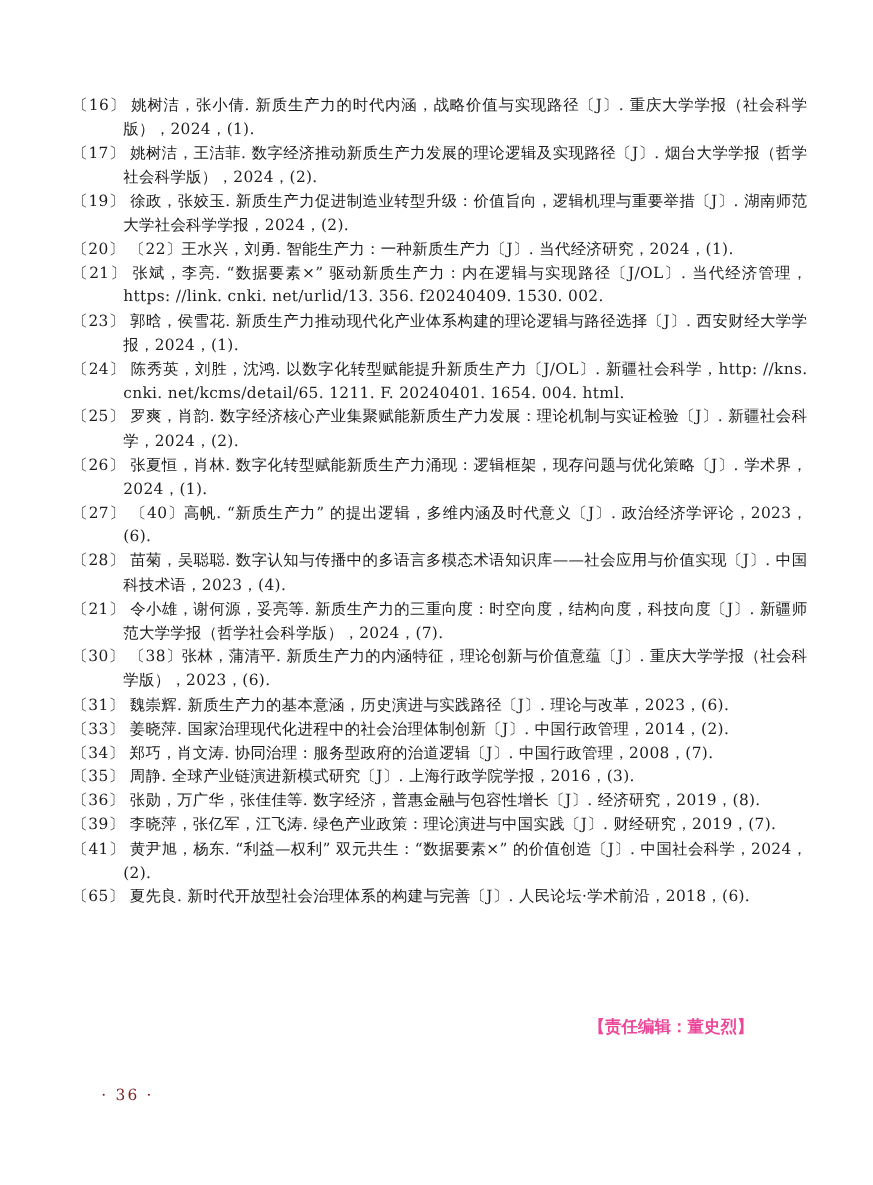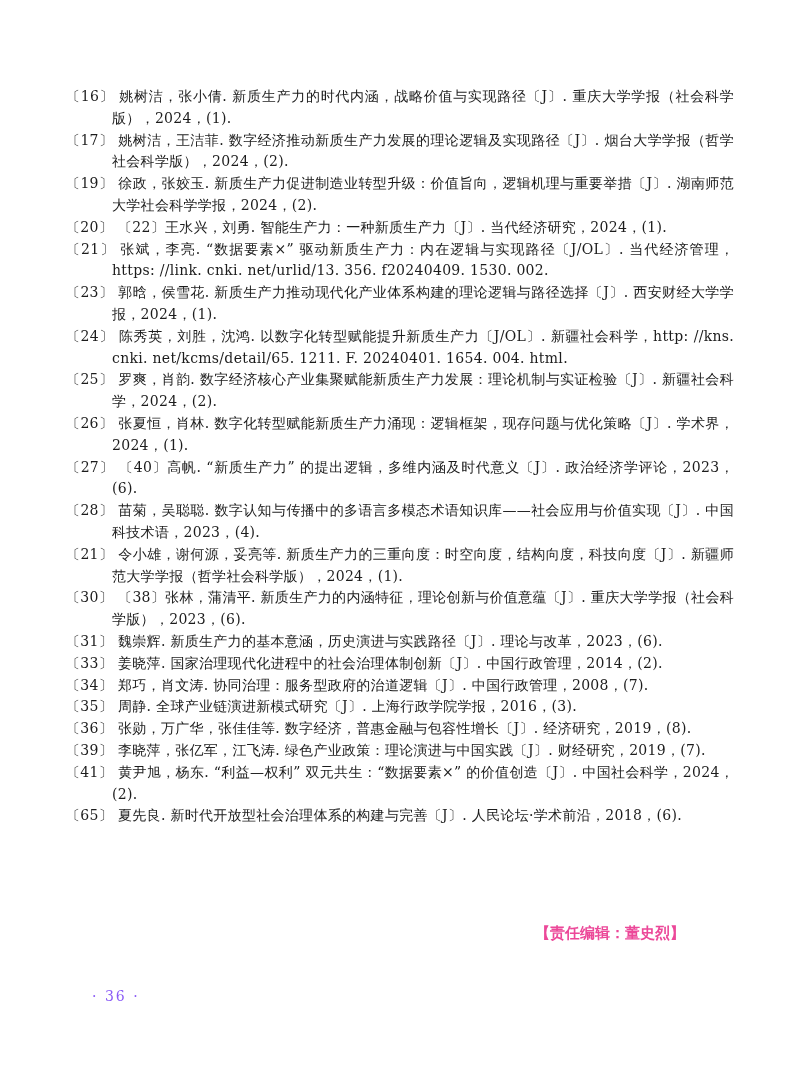--- a/index.html
+++ b/index.html
@@ -42,40 +42,40 @@
     font-weight: bold;
     font-size: 15px;
     color: #ec4899;
   }
   .pageno {
     position: absolute;
     left: 92px;
     top: 988px;
     font-size: 14px;
     letter-spacing: 2px;
-    color: #8b5cf6;
+    color: #7f1d1d;
   }
 </style>
 </head>
 <body>
 
 <div class="page">
   <div class="refs" id="ref-list">
       <p class="ref-item"><span class="ref-label">〔16〕</span><span>姚树洁，张小倩. 新质生产力的时代内涵，战略价值与实现路径〔J〕. 重庆大学学报（社会科学版），2024，(1).</span></p>
       <p class="ref-item"><span class="ref-label">〔17〕</span><span>姚树洁，王洁菲. 数字经济推动新质生产力发展的理论逻辑及实现路径〔J〕. 烟台大学学报（哲学社会科学版），2024，(2).</span></p>
       <p class="ref-item"><span class="ref-label">〔19〕</span><span>徐政，张姣玉. 新质生产力促进制造业转型升级：价值旨向，逻辑机理与重要举措〔J〕. 湖南师范大学社会科学学报，2024，(2).</span></p>
       <p class="ref-item"><span class="ref-label">〔20〕</span><span>〔22〕王水兴，刘勇. 智能生产力：一种新质生产力〔J〕. 当代经济研究，2024，(1).</span></p>
       <p class="ref-item"><span class="ref-label">〔21〕</span><span>张斌，李亮. “数据要素×” 驱动新质生产力：内在逻辑与实现路径〔J/OL〕. 当代经济管理，https: //link. cnki. net/urlid/13. 356. f20240409. 1530. 002.</span></p>
       <p class="ref-item"><span class="ref-label">〔23〕</span><span>郭晗，侯雪花. 新质生产力推动现代化产业体系构建的理论逻辑与路径选择〔J〕. 西安财经大学学报，2024，(1).</span></p>
       <p class="ref-item"><span class="ref-label">〔24〕</span><span>陈秀英，刘胜，沈鸿. 以数字化转型赋能提升新质生产力〔J/OL〕. 新疆社会科学，http: //kns. cnki. net/kcms/detail/65. 1211. F. 20240401. 1654. 004. html.</span></p>
       <p class="ref-item"><span class="ref-label">〔25〕</span><span>罗爽，肖韵. 数字经济核心产业集聚赋能新质生产力发展：理论机制与实证检验〔J〕. 新疆社会科学，2024，(2).</span></p>
       <p class="ref-item"><span class="ref-label">〔26〕</span><span>张夏恒，肖林. 数字化转型赋能新质生产力涌现：逻辑框架，现存问题与优化策略〔J〕. 学术界，2024，(1).</span></p>
       <p class="ref-item"><span class="ref-label">〔27〕</span><span>〔40〕高帆. “新质生产力” 的提出逻辑，多维内涵及时代意义〔J〕. 政治经济学评论，2023，(6).</span></p>
       <p class="ref-item"><span class="ref-label">〔28〕</span><span>苗菊，吴聪聪. 数字认知与传播中的多语言多模态术语知识库——社会应用与价值实现〔J〕. 中国科技术语，2023，(4).</span></p>
-      <p class="ref-item"><span class="ref-label">〔21〕</span><span>令小雄，谢何源，妥亮等. 新质生产力的三重向度：时空向度，结构向度，科技向度〔J〕. 新疆师范大学学报（哲学社会科学版），2024，(1).</span></p>
+      <p class="ref-item"><span class="ref-label">〔21〕</span><span>令小雄，谢何源，妥亮等. 新质生产力的三重向度：时空向度，结构向度，科技向度〔J〕. 新疆师范大学学报（哲学社会科学版），2024，(7).</span></p>
       <p class="ref-item"><span class="ref-label">〔30〕</span><span>〔38〕张林，蒲清平. 新质生产力的内涵特征，理论创新与价值意蕴〔J〕. 重庆大学学报（社会科学版），2023，(6).</span></p>
       <p class="ref-item"><span class="ref-label">〔31〕</span><span>魏崇辉. 新质生产力的基本意涵，历史演进与实践路径〔J〕. 理论与改革，2023，(6).</span></p>
       <p class="ref-item"><span class="ref-label">〔33〕</span><span>姜晓萍. 国家治理现代化进程中的社会治理体制创新〔J〕. 中国行政管理，2014，(2).</span></p>
       <p class="ref-item"><span class="ref-label">〔34〕</span><span>郑巧，肖文涛. 协同治理：服务型政府的治道逻辑〔J〕. 中国行政管理，2008，(7).</span></p>
       <p class="ref-item"><span class="ref-label">〔35〕</span><span>周静. 全球产业链演进新模式研究〔J〕. 上海行政学院学报，2016，(3).</span></p>
       <p class="ref-item"><span class="ref-label">〔36〕</span><span>张勋，万广华，张佳佳等. 数字经济，普惠金融与包容性增长〔J〕. 经济研究，2019，(8).</span></p>
       <p class="ref-item"><span class="ref-label">〔39〕</span><span>李晓萍，张亿军，江飞涛. 绿色产业政策：理论演进与中国实践〔J〕. 财经研究，2019，(7).</span></p>
       <p class="ref-item"><span class="ref-label">〔41〕</span><span>黄尹旭，杨东. “利益—权利” 双元共生：“数据要素×” 的价值创造〔J〕. 中国社会科学，2024，(2).</span></p>
       <p class="ref-item"><span class="ref-label">〔65〕</span><span>夏先良. 新时代开放型社会治理体系的构建与完善〔J〕. 人民论坛·学术前沿，2018，(6).</span></p>
     </div>

